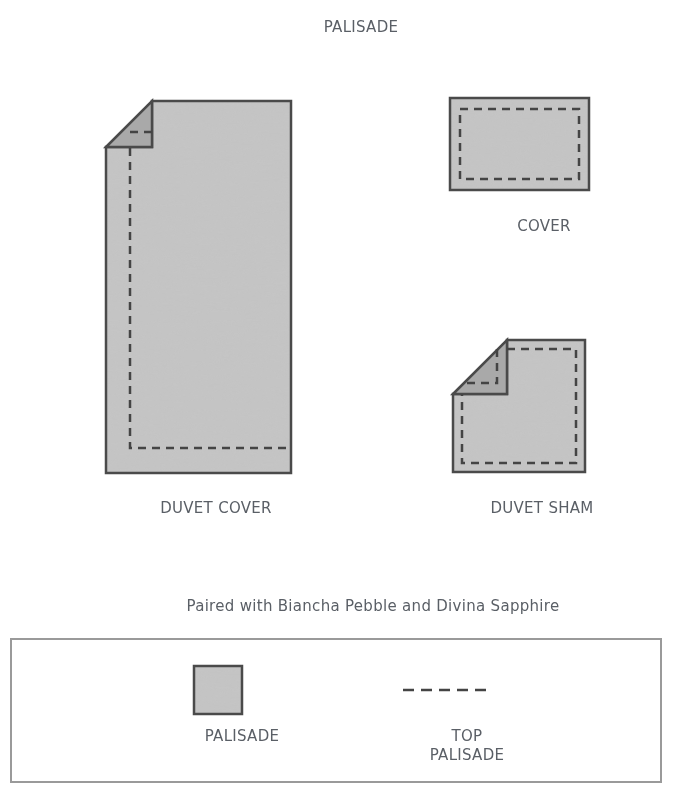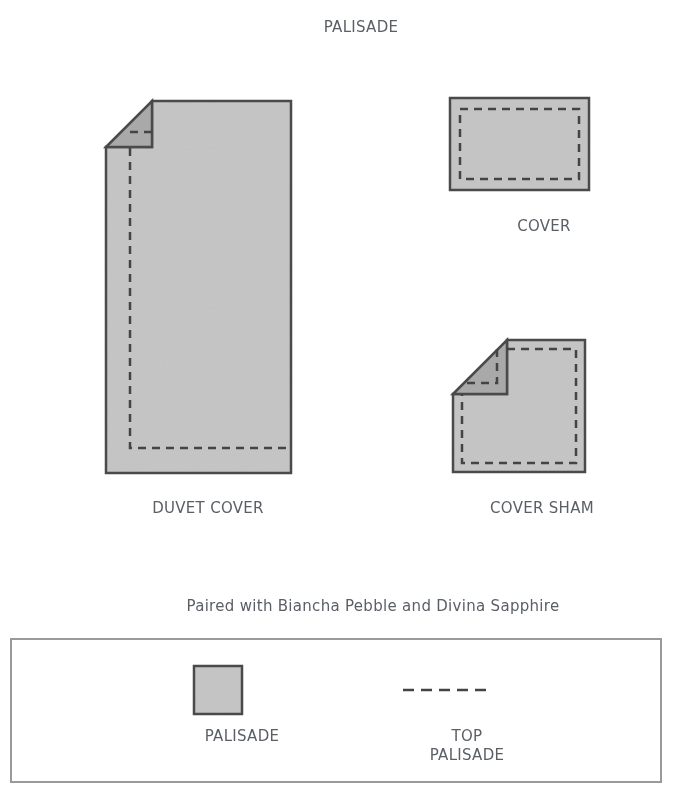--- a/index.html
+++ b/index.html
@@ -45,22 +45,22 @@
     <polygon points="453,394 507,340 507,394" fill="#a9a9a9" stroke="#4a4a4a" stroke-width="2.5"></polygon>
     <path d="M507,349 L576,349 L576,463 L462,463 L462,394" stroke="#444" stroke-width="2.5" stroke-dasharray="8,6" fill="none"></path>
     <path d="M497,349 L497,383 L462,383" stroke="#444" stroke-width="2.5" stroke-dasharray="8,6" fill="none"></path>
   </g>
 
   <rect x="194" y="666" width="48" height="48" fill="url(#fab)" stroke="#4a4a4a" stroke-width="2.5"></rect>
 
   <line x1="403" y1="690" x2="488" y2="690" stroke="#444" stroke-width="2.5" stroke-dasharray="11,7"></line>
 </svg>
 
-<div class="lbl" style="left:84px; width:200px; top:499px;">DUVET COVER</div>
+<div class="lbl" style="left:92px; width:200px; top:499px;">DUVET COVER</div>
 <div class="lbl" style="left:420px; width:200px; top:217px;">COVER</div>
-<div class="lbl" style="left:418px; width:200px; top:499px;">COVER SHAM</div>
+<div class="lbl" style="left:418px; width:200px; top:499px;">DUVET SHAM</div>
 
 <div class="lbl" style="left:12px; width:674px; top:597px;">Paired with Biancha Pebble and Divina Sapphire</div>
 
 <div class="legend-box"></div>
 <div class="lbl" style="left:158px; width:120px; top:727px;">PALISADE</div>
 <div class="lbl" style="left:383px; width:120px; top:727px;">TOP</div>
 <div class="lbl" style="left:383px; width:120px; top:746px;">PALISADE</div>
 
 </body></html>

